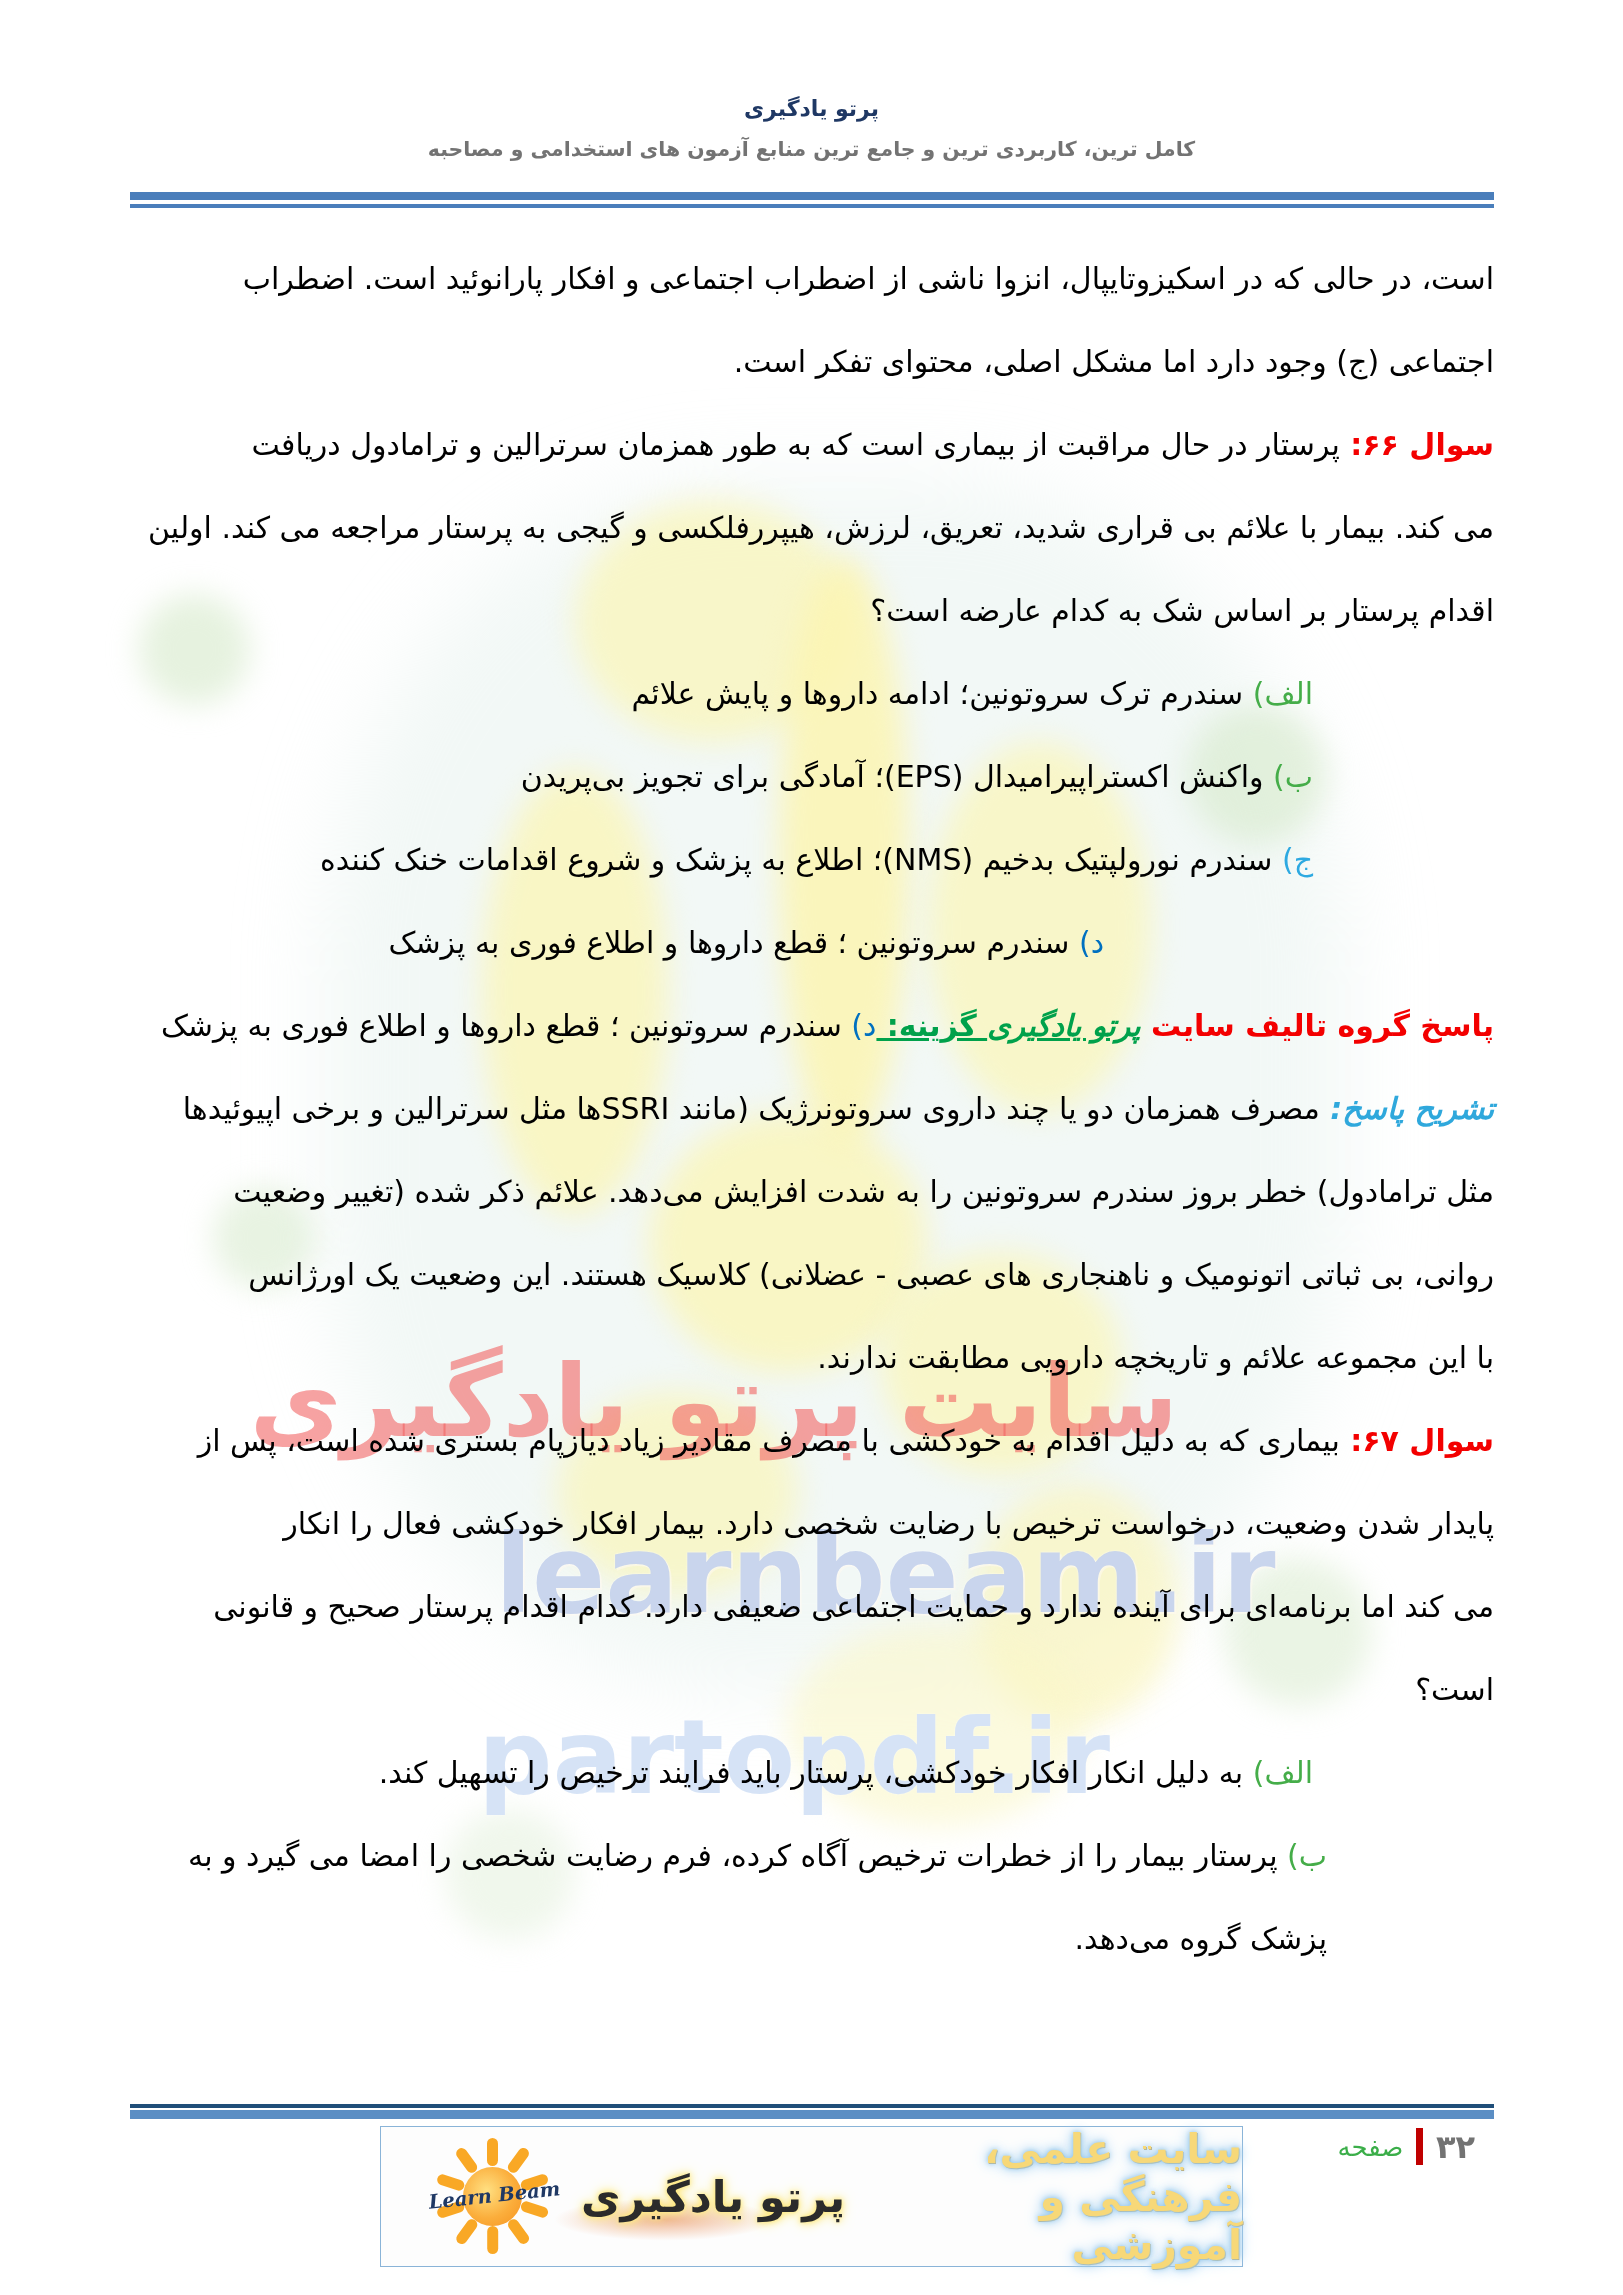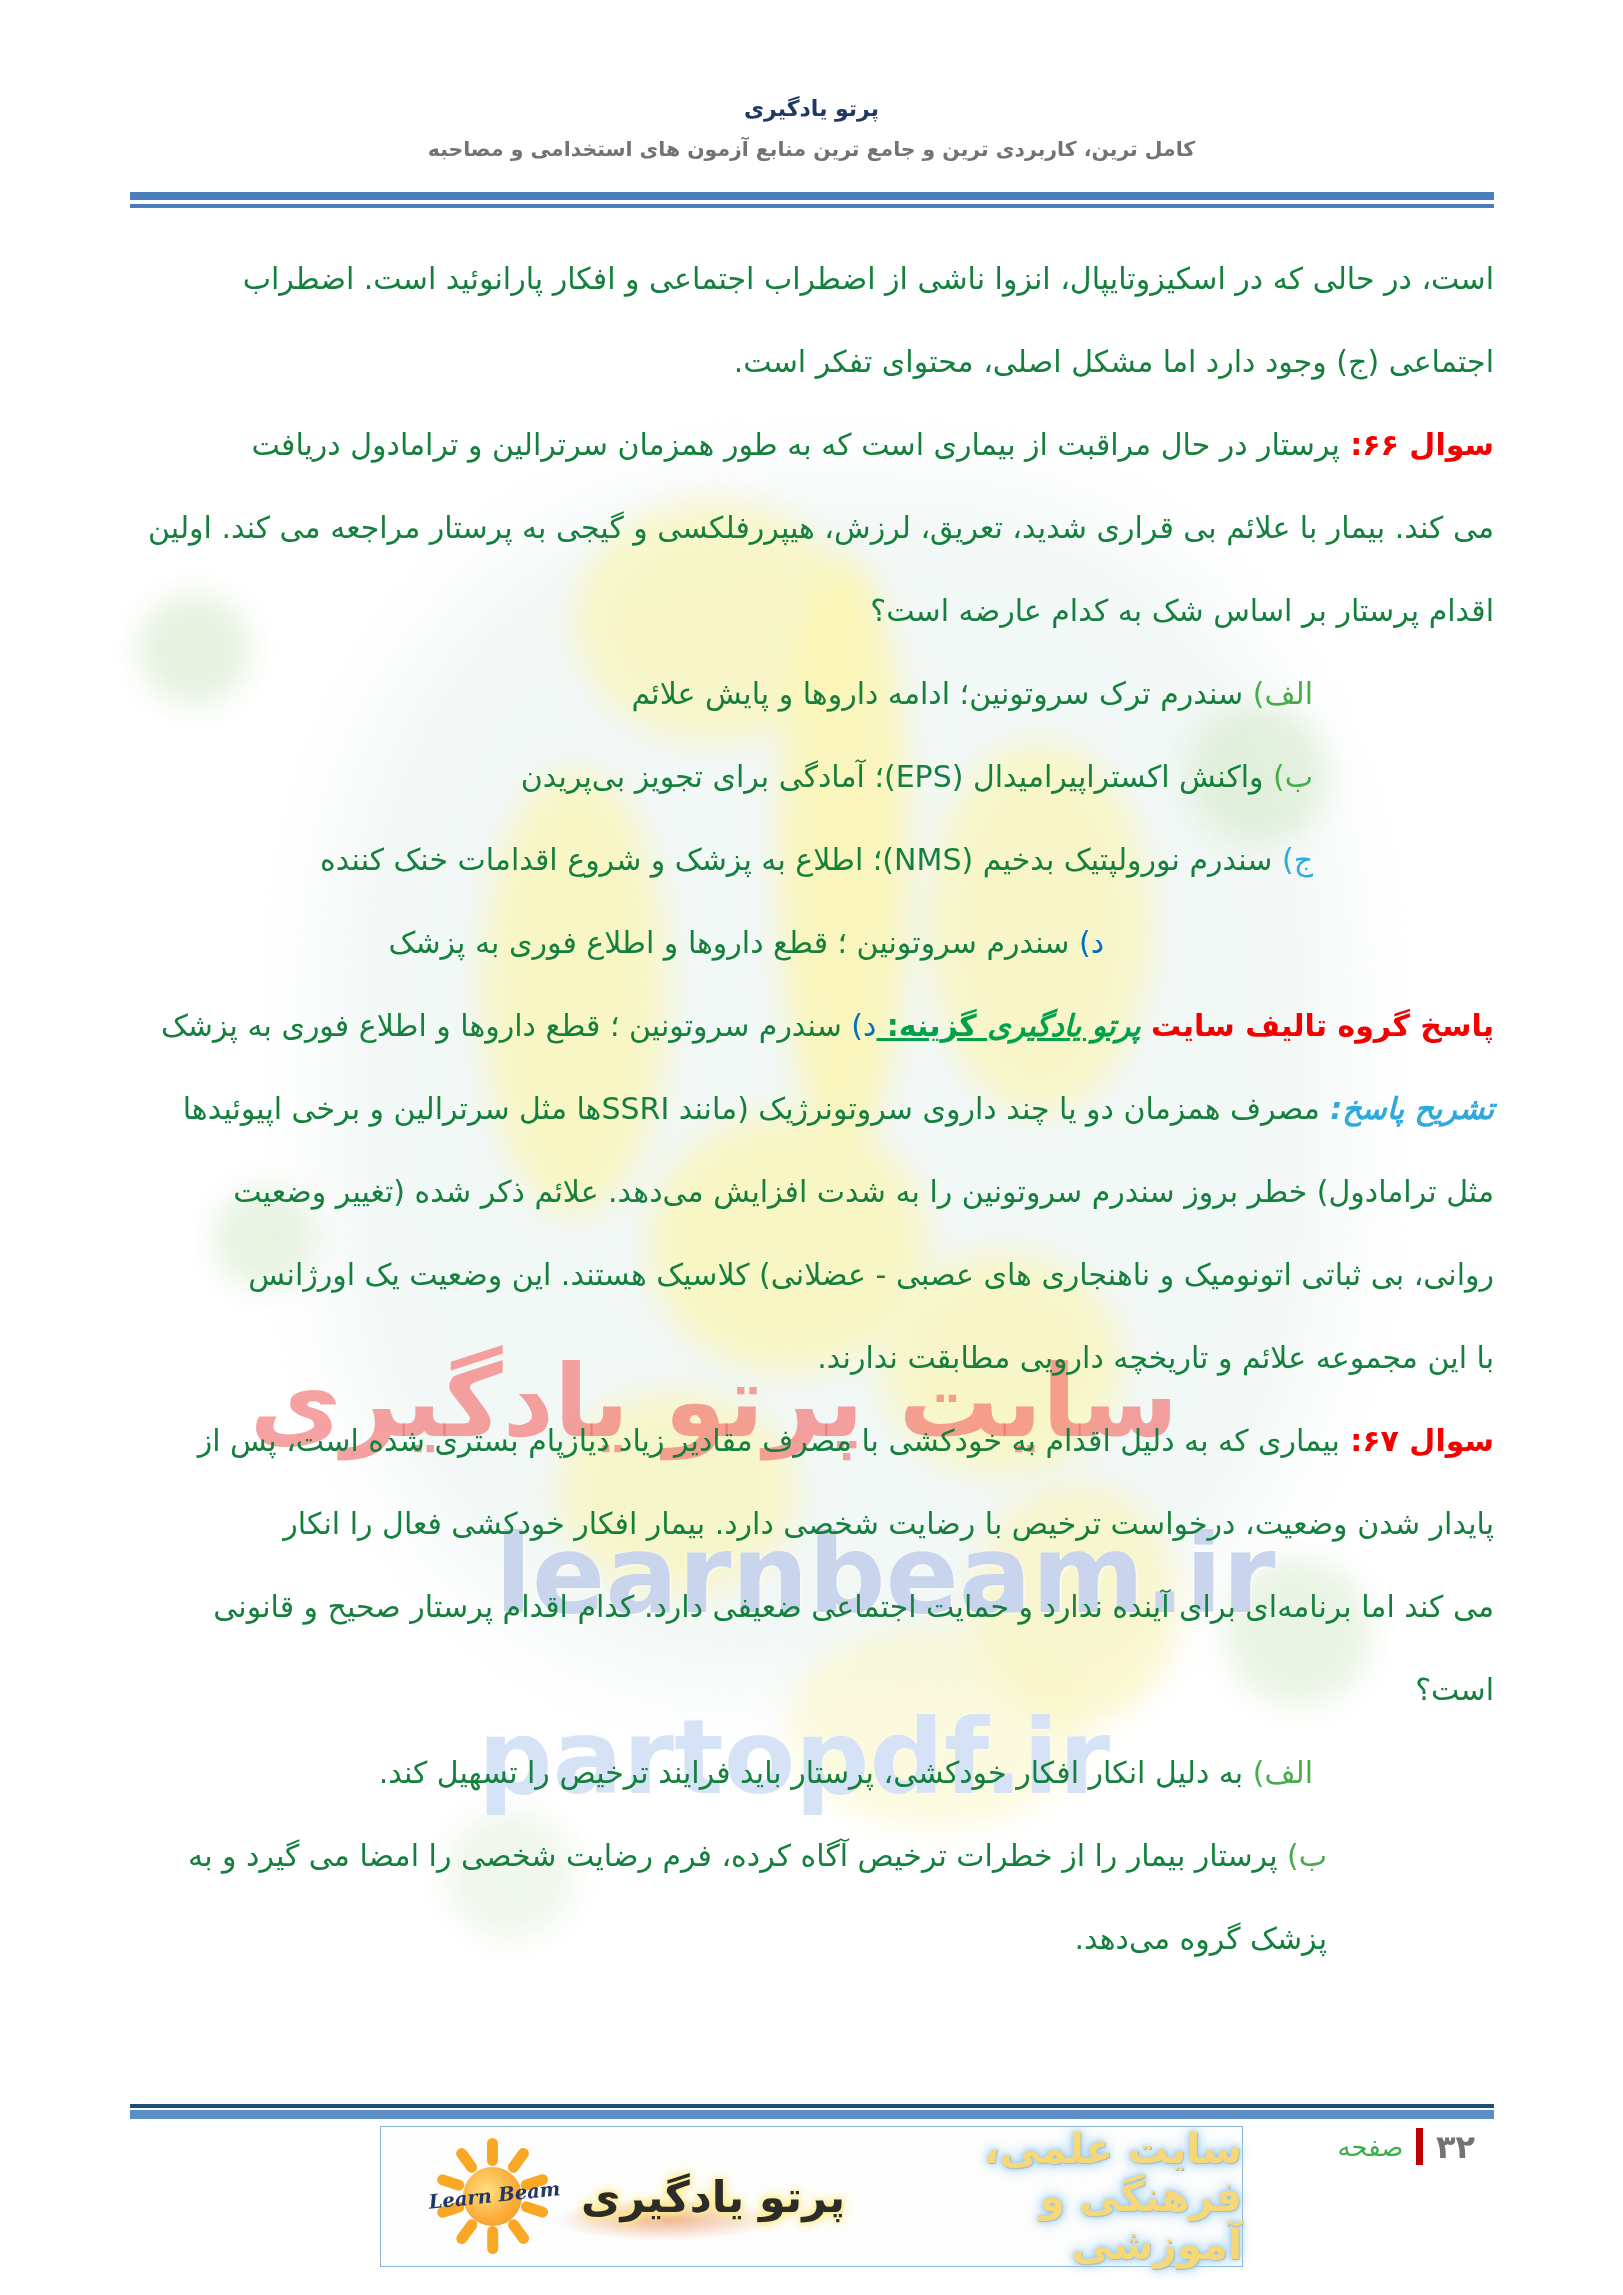--- a/index.html
+++ b/index.html
@@ -41,21 +41,21 @@
     font-size:20.4px;font-weight:bold;color:#737373;z-index:2;}
   .hdr-bar{position:absolute;top:192px;left:130px;width:1364px;z-index:2;}
   .bar-thick{height:8.3px;background:#4a7ebb;}
   .bar-gap{height:3.7px;}
   .bar-thin{height:3.7px;background:#4a7ebb;}
 
   
   .content{position:absolute;top:237px;left:130px;width:1364px;z-index:2;
     direction:rtl;text-align:right;color:#1c1c1c;}
   .line{height:83px;line-height:83px;font-size:30px;white-space:nowrap;}
-  .seg-k{color:#15803d;text-align:right;}
+  .seg-k{color:#000000;text-align:right;}
   .seg-r{color:#f30000;font-weight:bold;}
   .seg-g{color:#45ad49;}
   .seg-c{color:#2da9e1;}
   .seg-b{color:#0070c0;}
   .seg-sg{color:#00a14b;font-style:italic;text-decoration:underline;font-weight:bold;}
   .seg-gu{color:#00a14b;text-decoration:underline;font-weight:bold;}
   .seg-sc{color:#2fa8dc;font-style:italic;font-weight:bold;}
 
   
   .ftr-bar{position:absolute;top:2104px;left:130px;width:1364px;z-index:2;}

